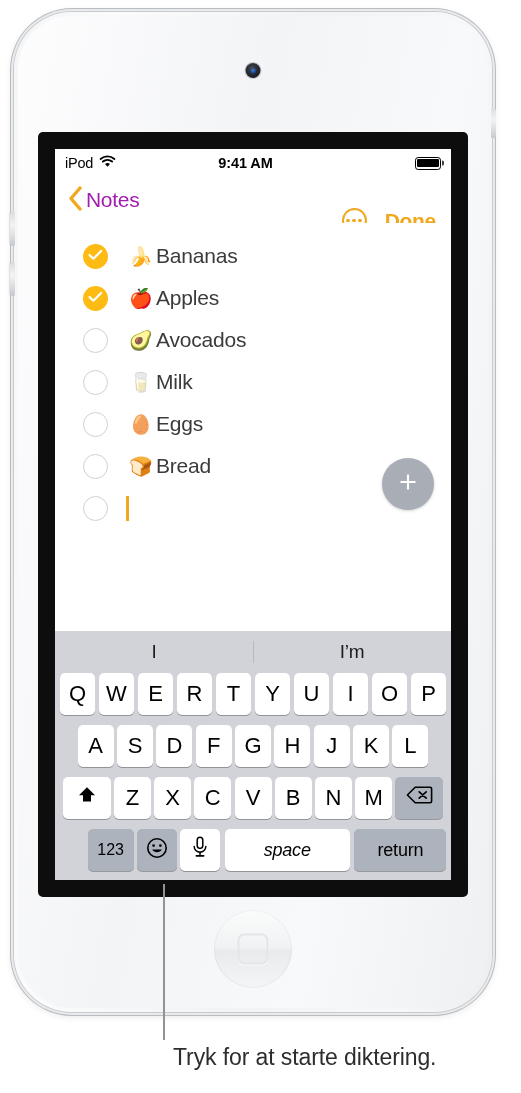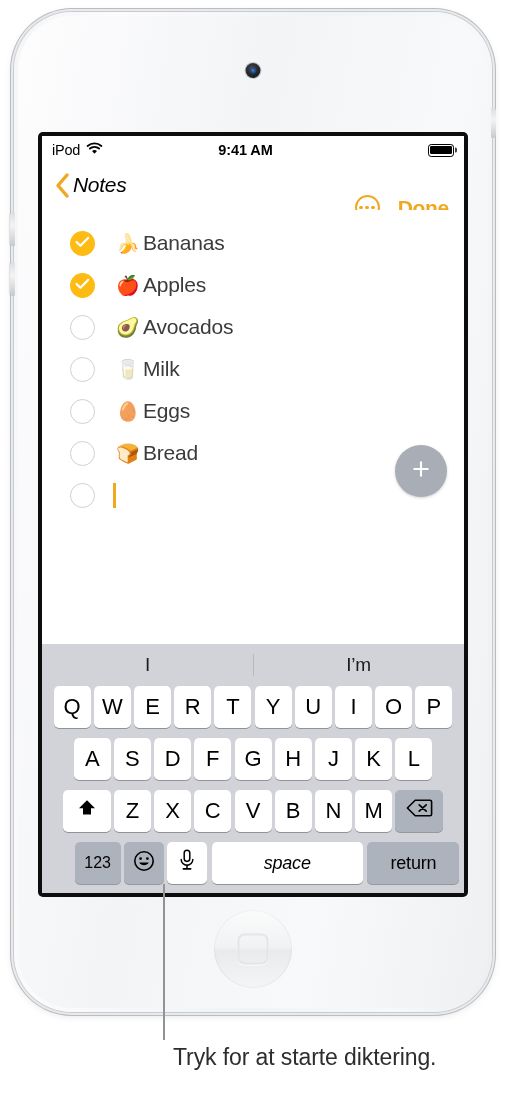--- a/index.html
+++ b/index.html
@@ -104,21 +104,21 @@
 
   
   #screen-frame {
     position: absolute;
     left: 24px;
     top: 120px;
     width: 430px;
     height: 765px;
     background: #0d0d0d;
     border-radius: 5px;
-    padding: 4px;
+    padding: 17px;
     box-sizing: border-box;
   }
   #screen {
     position: relative;
     width: 100%;
     height: 100%;
     background: #ffffff;
     overflow: hidden;
   }
 
@@ -181,25 +181,24 @@
   #nav-bar {
     position: relative;
     height: 46px;
     display: flex;
     align-items: center;
     padding: 0 13px;
     background: #fff;
   }
   #back-button {
     display: flex;
-    align-items: flex-start;
+    align-items: center;
     gap: 3px;
-    color: #000000;
+    color: #a21caf;
     cursor: pointer;
-    font-style: italic;
   }
   #back-chevron { display: block; }
   #back-label {
     font-size: 21px;
     letter-spacing: -0.3px;
   }
   #nav-right {
     margin-left: auto;
     display: flex;
     align-items: center;

